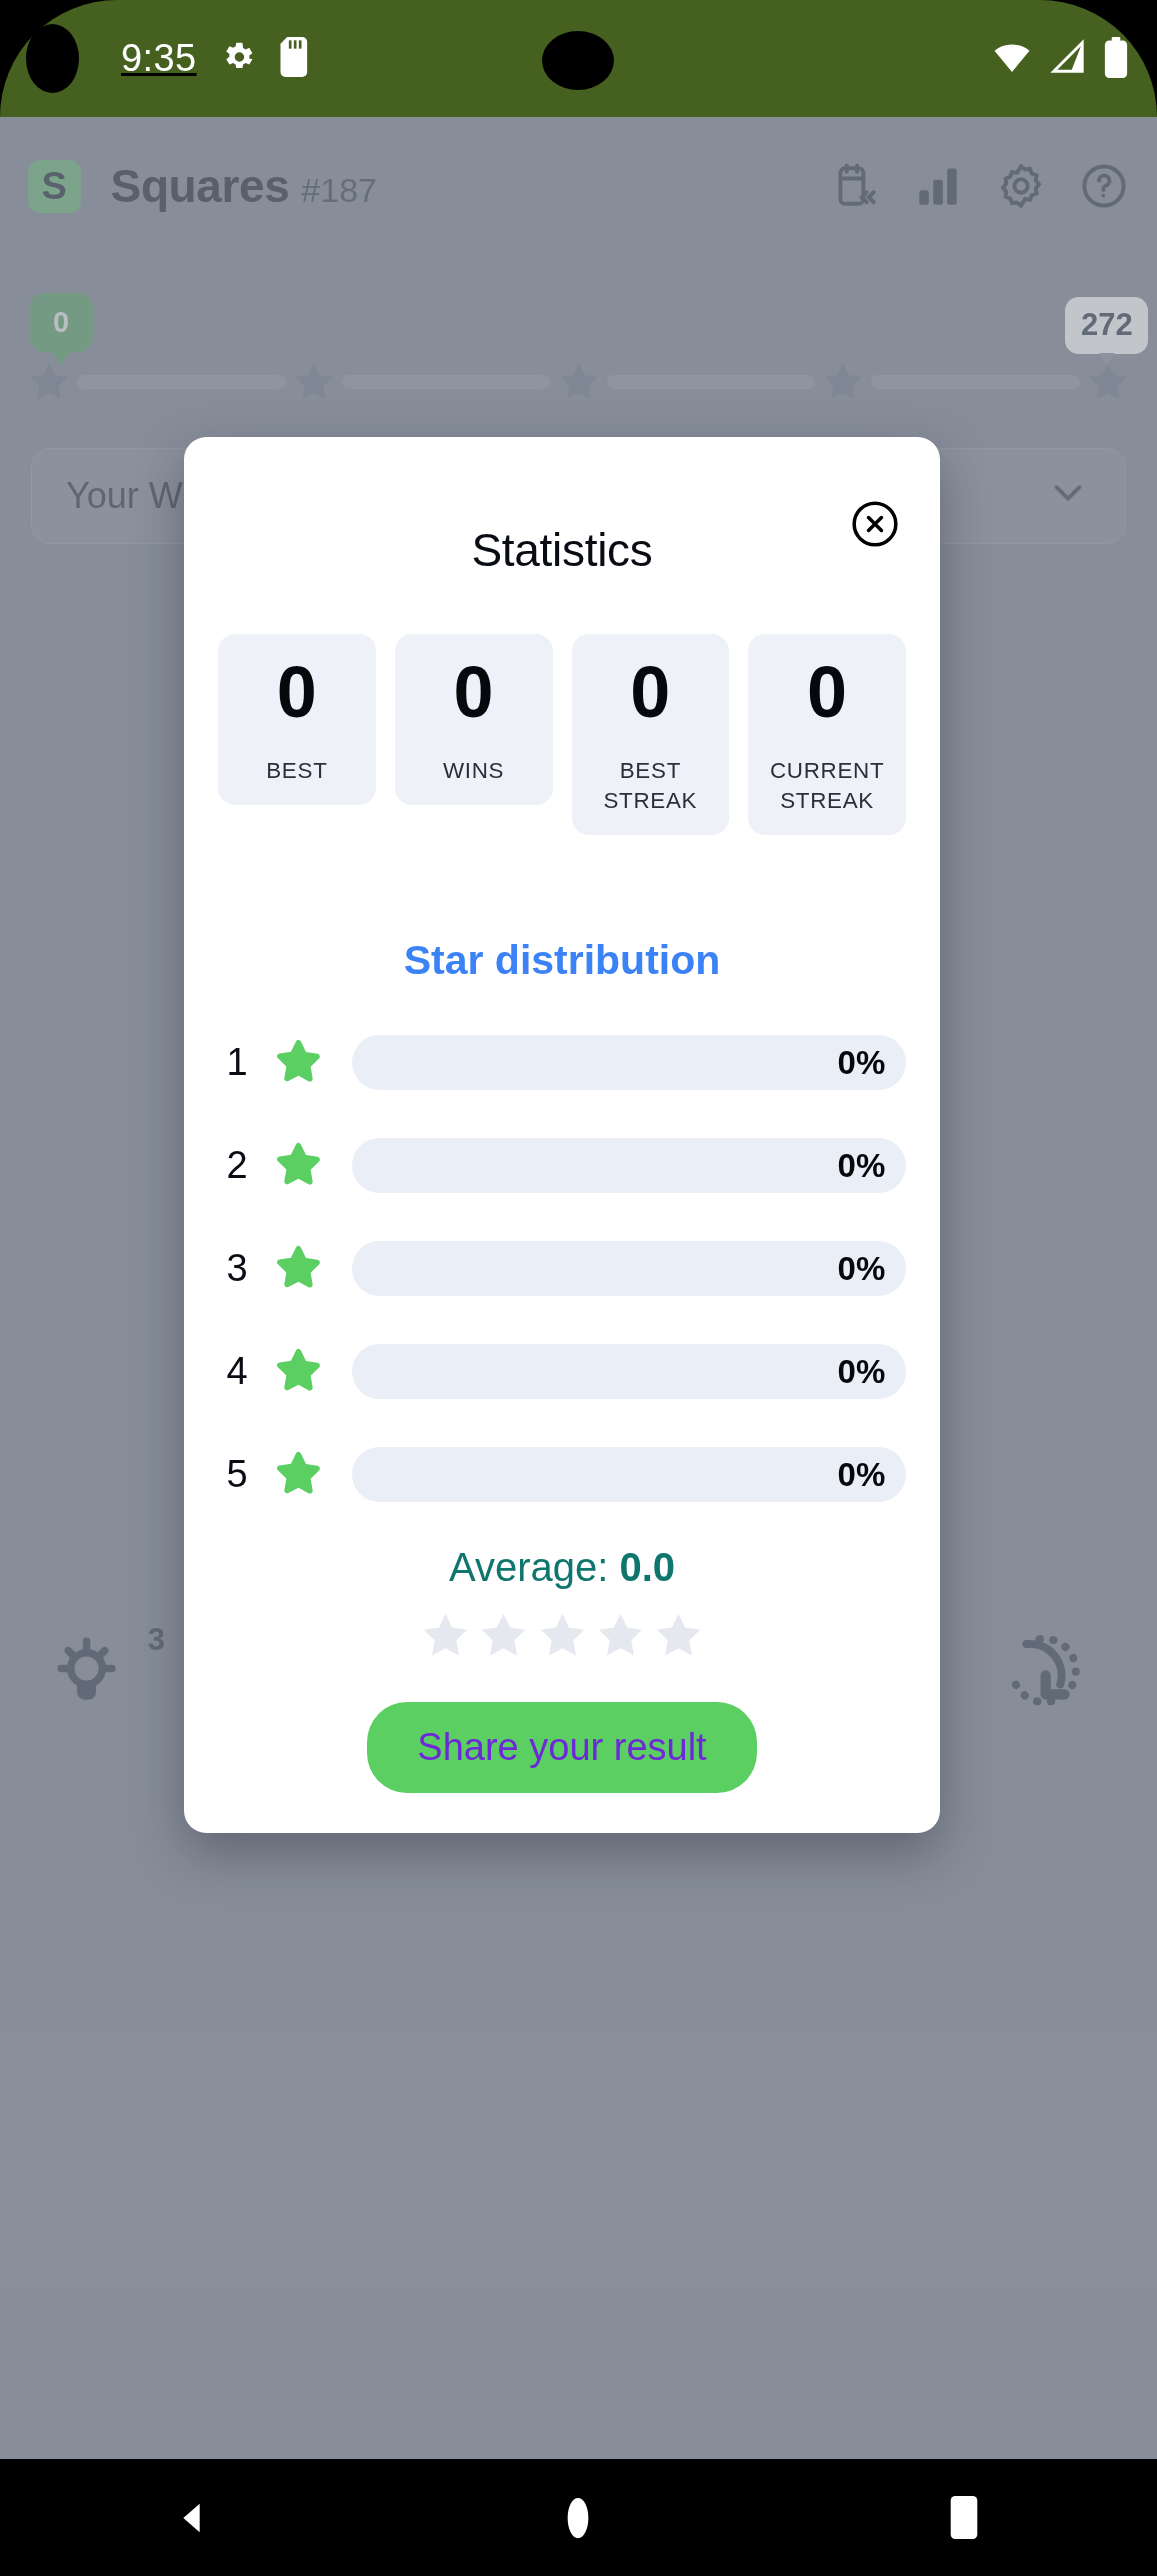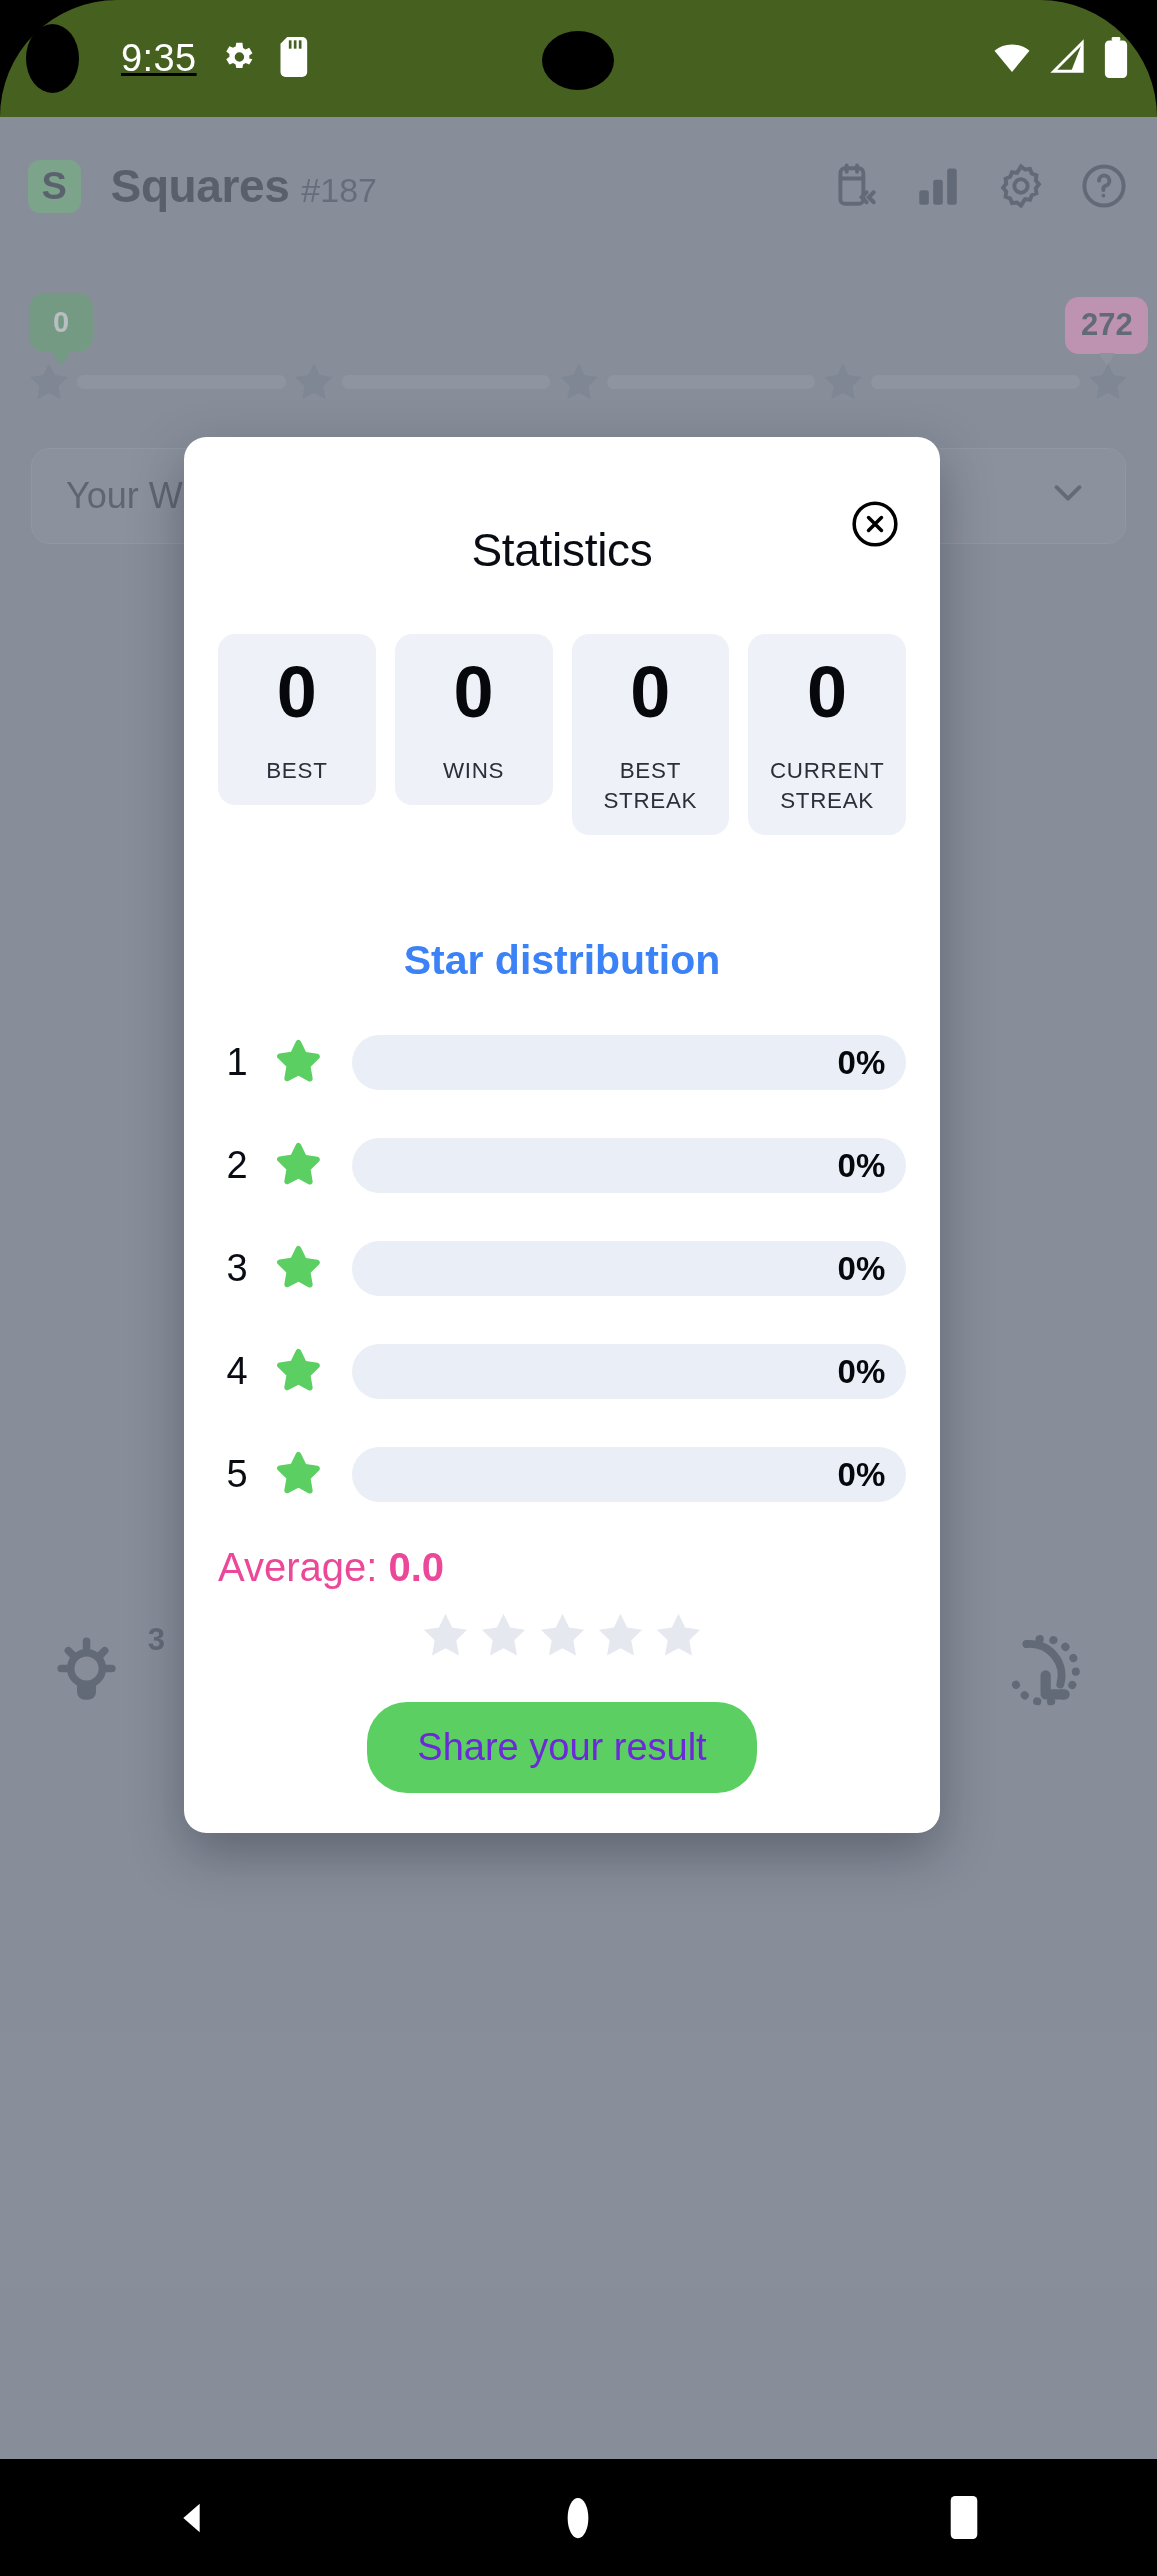--- a/index.html
+++ b/index.html
@@ -97,21 +97,21 @@
   #badge-left:after {
     content: ""; position: absolute; bottom: -13.8px; left: 50%;
     transform: translateX(-50%);
     border-left: 10.3px solid transparent;
     border-right: 10.3px solid transparent;
     border-top: 15.5px solid #79b686;
   }
   #badge-right {
     position: absolute; right: 8.6px; top: 20.7px;
     width: 83px; height: 57px;
-    background: #f9a8d4; border-radius: 13.8px;
+    background: #ffffff; border-radius: 13.8px;
     display:flex; align-items:center; justify-content:center;
     color:#5b6270; font-size: 31px; font-weight: 600;
   }
   #badge-right:after {
     content: ""; position: absolute; bottom: -12px; left: 50%;
     transform: translateX(-50%);
     border-left: 8.6px solid transparent;
     border-right: 8.6px solid transparent;
     border-top: 13.8px solid #a5abb6;
   }
@@ -234,22 +234,22 @@
     border-radius: 27.6px;
   }
   .dist-pct {
     position: absolute; right: 20.7px; top: 50%;
     transform: translateY(-50%);
     font-size: 33px; font-weight: 700; color: #07080c;
   }
 
   
   #average-line {
-    text-align: left; margin-top: 15.5px;
-    font-size: 40px; font-weight: 400; color: #ec4899;
+    text-align: center; margin-top: 15.5px;
+    font-size: 40px; font-weight: 400; color: #0f766e;
   }
   #average-line b { font-weight: 700; }
   #average-stars {
     display: flex; justify-content: center; align-items: center;
     gap: 5.2px; margin-top: 19px;
   }
   .avg-star { width: 53px; height: 53px; }
 
   
   #share-wrap { display: flex; justify-content: center; margin-top: 40px; }

